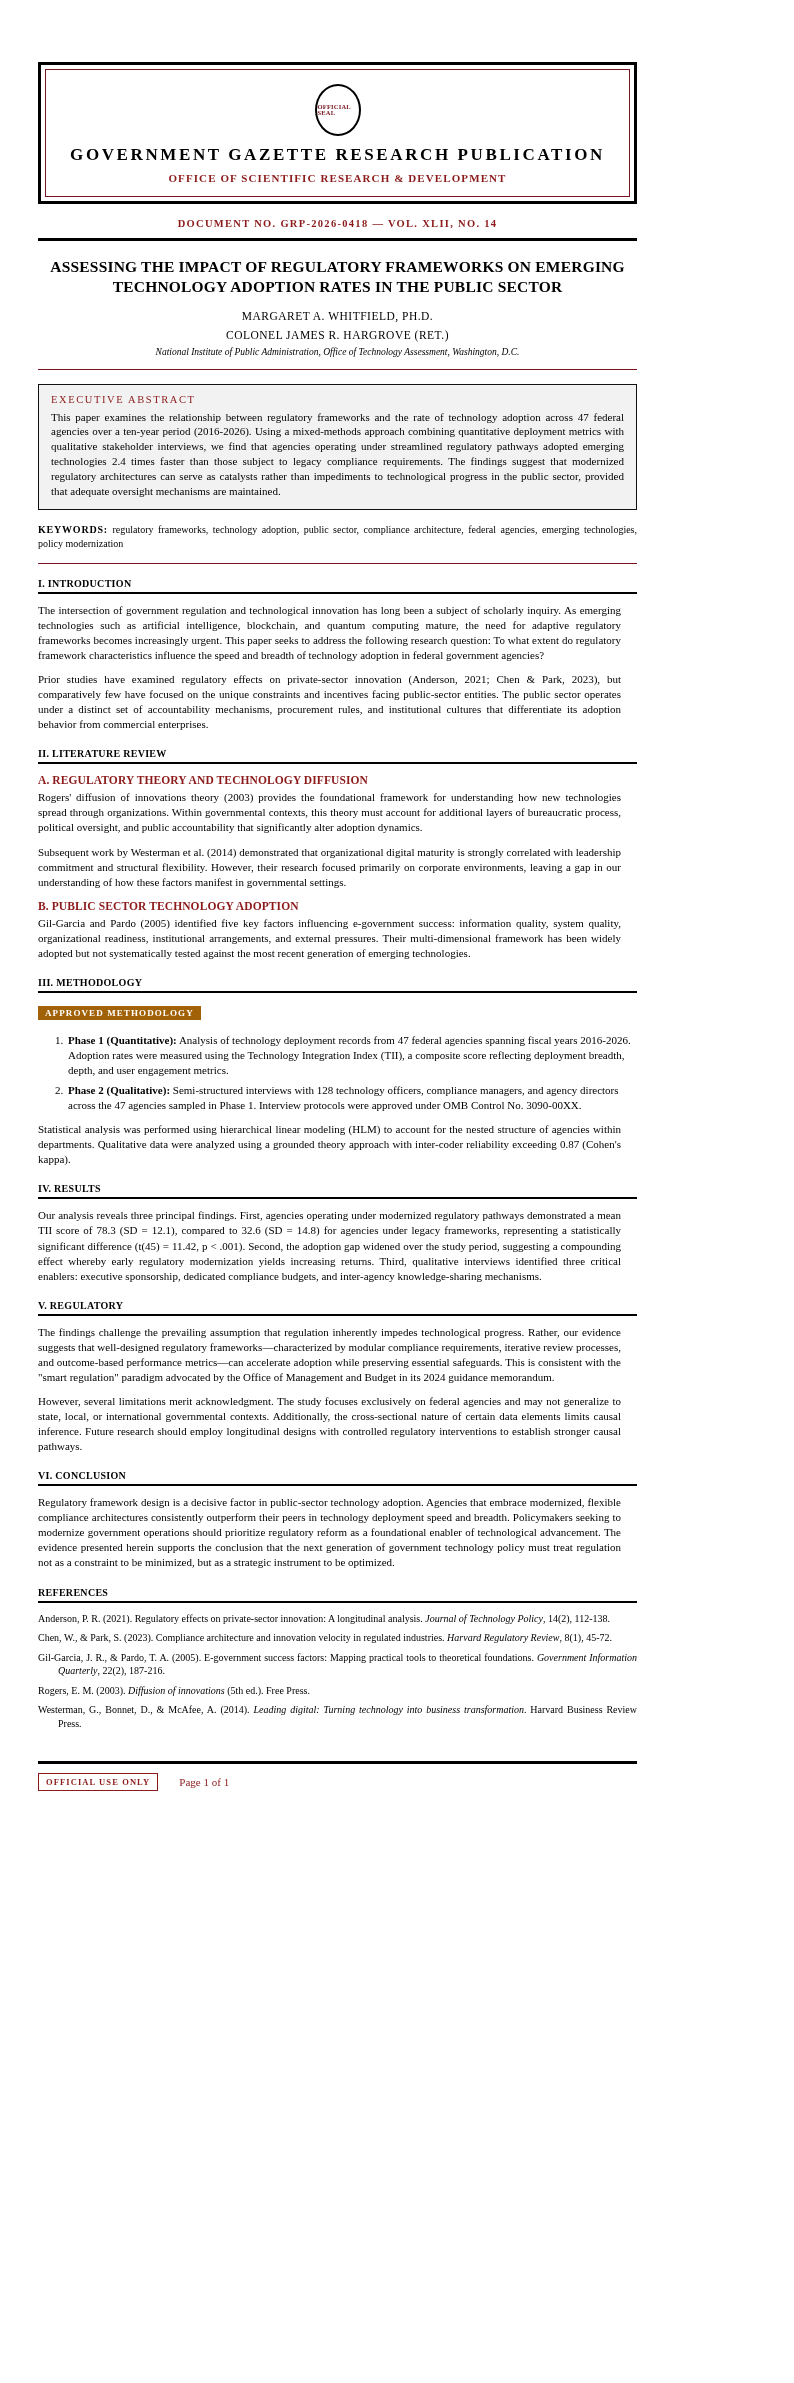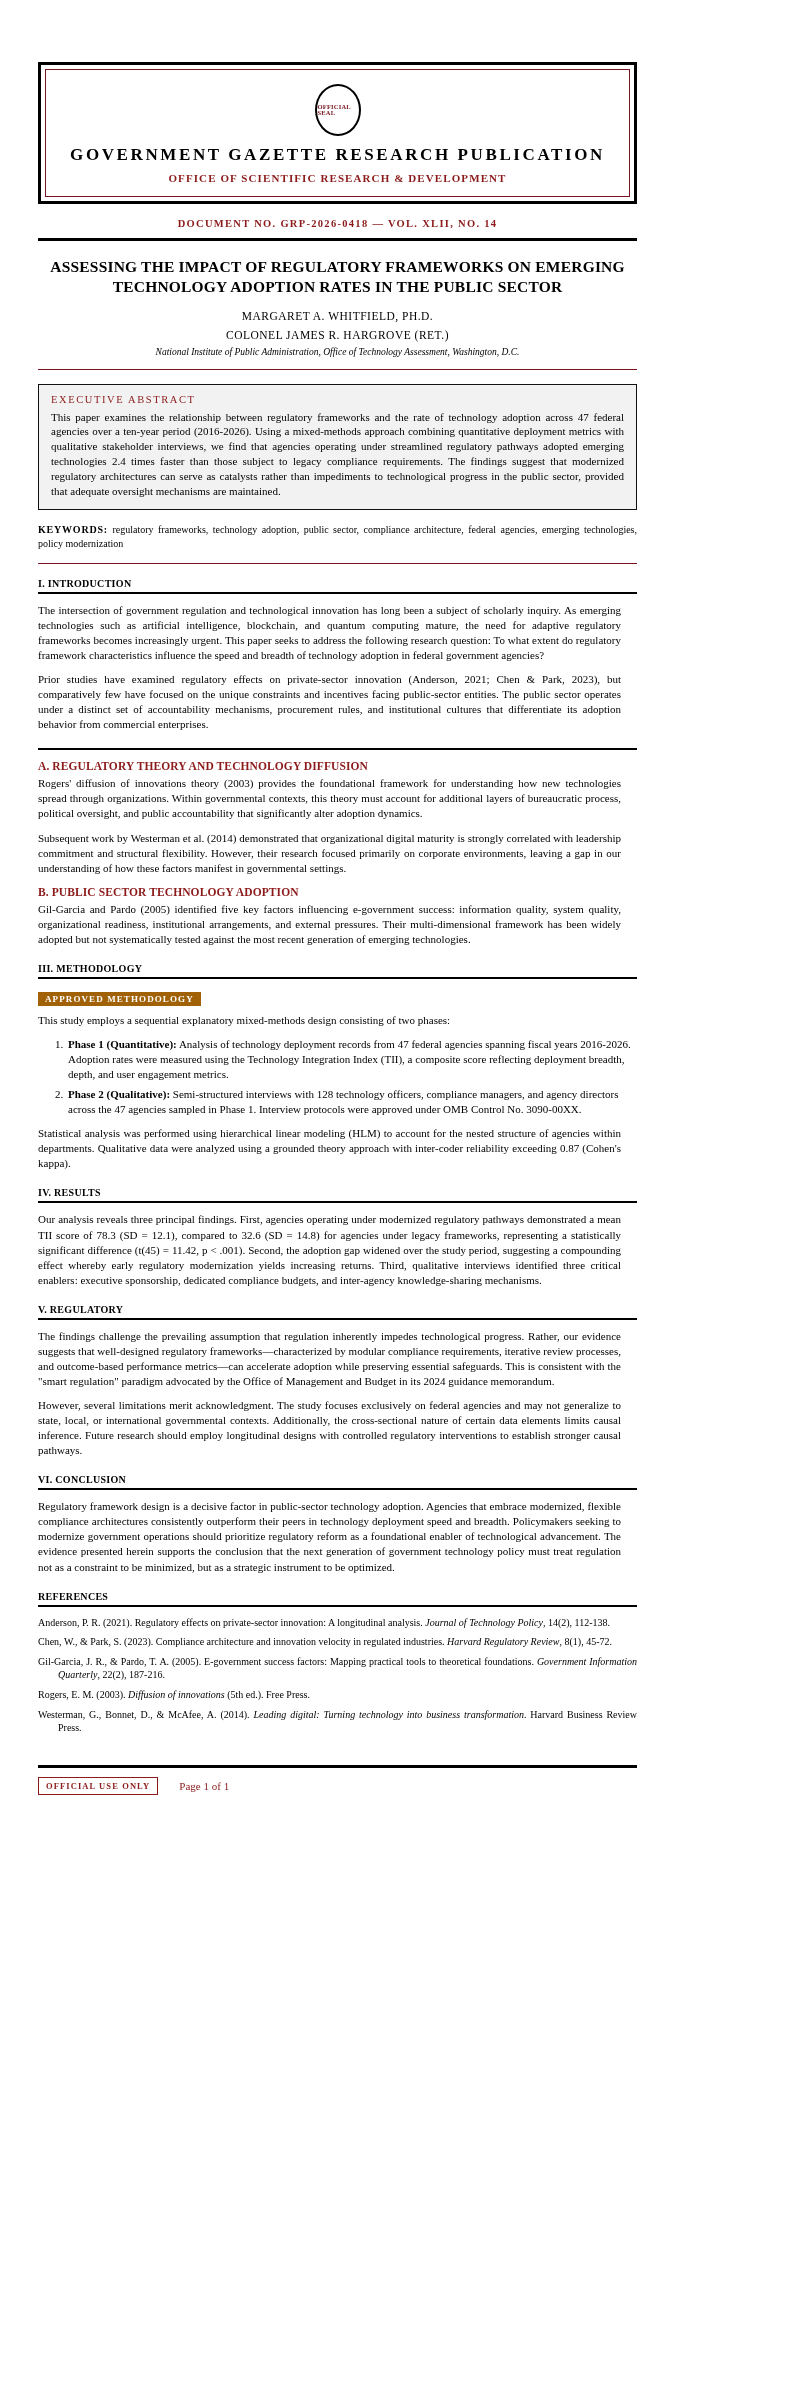--- a/index.html
+++ b/index.html
@@ -272,33 +272,33 @@
   <div class="rule-red"></div>
 
   <div class="section">
     <div class="section-title">I. INTRODUCTION</div>
     <div class="section-rule"></div>
     <p class="body">The intersection of government regulation and technological innovation has long been a subject of scholarly inquiry. As emerging technologies such as artificial intelligence, blockchain, and quantum computing mature, the need for adaptive regulatory frameworks becomes increasingly urgent. This paper seeks to address the following research question: To what extent do regulatory framework characteristics influence the speed and breadth of technology adoption in federal government agencies?</p>
     <p class="body">Prior studies have examined regulatory effects on private-sector innovation (Anderson, 2021; Chen &amp; Park, 2023), but comparatively few have focused on the unique constraints and incentives facing public-sector entities. The public sector operates under a distinct set of accountability mechanisms, procurement rules, and institutional cultures that differentiate its adoption behavior from commercial enterprises.</p>
   </div>
 
   <div class="section">
+    <div class="section-title">II. LITERATURE REVIEW</div>
     <div class="section-rule"></div>
     <div class="subsection-title">A. REGULATORY THEORY AND TECHNOLOGY DIFFUSION</div>
     <p class="body">Rogers' diffusion of innovations theory (2003) provides the foundational framework for understanding how new technologies spread through organizations. Within governmental contexts, this theory must account for additional layers of bureaucratic process, political oversight, and public accountability that significantly alter adoption dynamics.</p>
     <p class="body">Subsequent work by Westerman et al. (2014) demonstrated that organizational digital maturity is strongly correlated with leadership commitment and structural flexibility. However, their research focused primarily on corporate environments, leaving a gap in our understanding of how these factors manifest in governmental settings.</p>
     <div class="subsection-title">B. PUBLIC SECTOR TECHNOLOGY ADOPTION</div>
     <p class="body">Gil-Garcia and Pardo (2005) identified five key factors influencing e-government success: information quality, system quality, organizational readiness, institutional arrangements, and external pressures. Their multi-dimensional framework has been widely adopted but not systematically tested against the most recent generation of emerging technologies.</p>
   </div>
 
   <div class="section">
     <div class="section-title">III. METHODOLOGY</div>
     <div class="section-rule"></div>
     <div class="badge">APPROVED METHODOLOGY</div>
-    <p class="body">This study employs a sequential explanatory mixed-methods design consisting of two phases:</p>
     <ol class="phases">
       <li>
         <b>Phase 1 (Quantitative):</b><span> Analysis of technology deployment records from 47 federal agencies spanning fiscal years 2016-2026. Adoption rates were measured using the Technology Integration Index (TII), a composite score reflecting deployment breadth, depth, and user engagement metrics.</span>
       </li>
       <li>
         <b>Phase 2 (Qualitative):</b><span> Semi-structured interviews with 128 technology officers, compliance managers, and agency directors across the 47 agencies sampled in Phase 1. Interview protocols were approved under OMB Control No. 3090-00XX.</span>
       </li>
     </ol>
     <p class="body">Statistical analysis was performed using hierarchical linear modeling (HLM) to account for the nested structure of agencies within departments. Qualitative data were analyzed using a grounded theory approach with inter-coder reliability exceeding 0.87 (Cohen's kappa).</p>
   </div>

